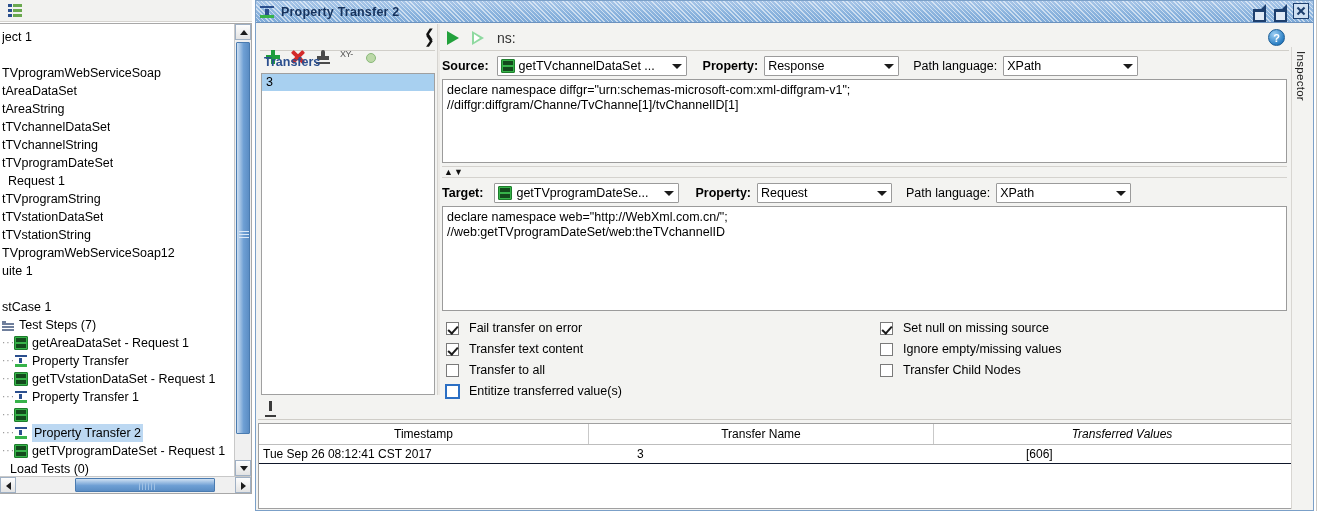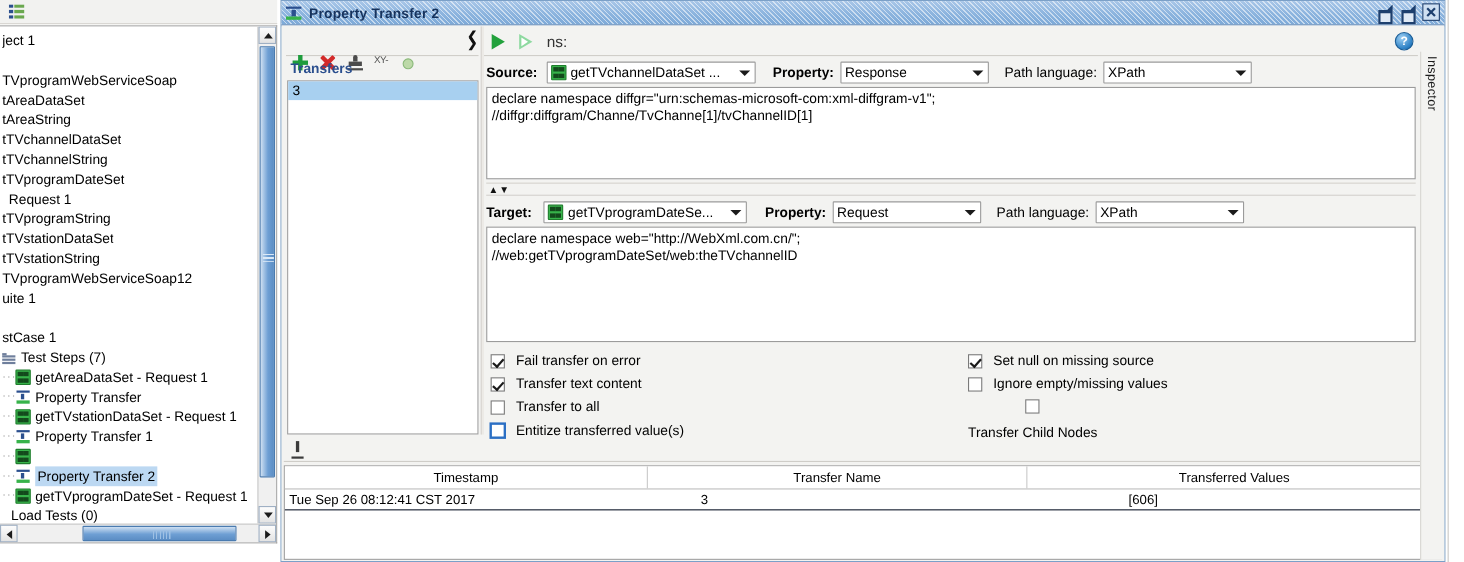--- a/index.html
+++ b/index.html
@@ -348,21 +348,21 @@
     position: absolute; left: 2px; right: 2px; bottom: 1px; height: 86px;
     background: #ffffff; border: 1px solid #a0a0a0;
   }
   #log-head {
     display: flex; height: 21px; border-bottom: 1px solid #bdbdbd; background: #ffffff;
   }
   #log-head .th {
     display: flex; align-items: center; justify-content: center;
     font-size: 12px; border-right: 1px solid #c9c9c9; height: 100%;
   }
-  #log-head .th:last-child { border-right: none; }
+  #log-head .th:last-child { border-right: none; font-style: italic; }
   .log-row { display: flex; height: 19px; border-bottom: 1px solid #0f172a; gap: 44px; }
   .log-row .td {
     display: flex; align-items: center; font-size: 12px; padding-left: 4px;
     height: 100%; overflow: hidden; white-space: nowrap;
   }
 
   
   #inspector-strip {
     position: absolute; right: 1px; top: 23px; width: 21px; bottom: 1px;
     background: #f3f3f1; border-left: 1px solid #d8d6d2;
@@ -657,21 +657,21 @@
         </div>
 
         <div class="cbrow" style="left:440px; top:296px;">
           <span class="cbox checked"></span>
           <span>Set null on missing source</span>
         </div>
         <div class="cbrow" style="left:440px; top:317px;">
           <span class="cbox"></span>
           <span>Ignore empty/missing values</span>
         </div>
-        <div class="cbrow" style="left:440px; top:338px;flex-direction:column;">
+        <div class="cbrow" style="left:440px; top:338px;">
           <span class="cbox"></span>
           <span>Transfer Child Nodes</span>
         </div>
       </div>
 
       <div id="log-toolbar">
         <span class="ic-clear"></span>
       </div>
 
       <div id="log-table">

